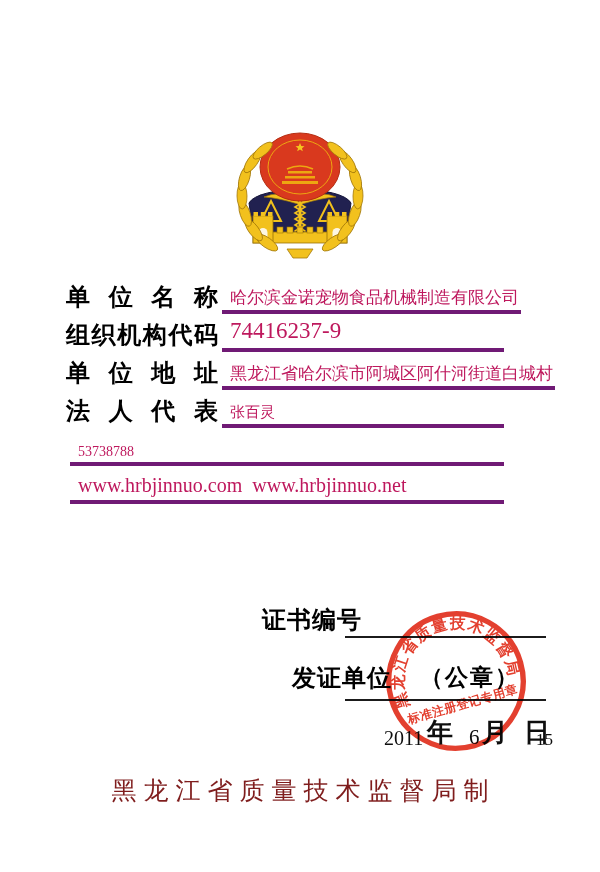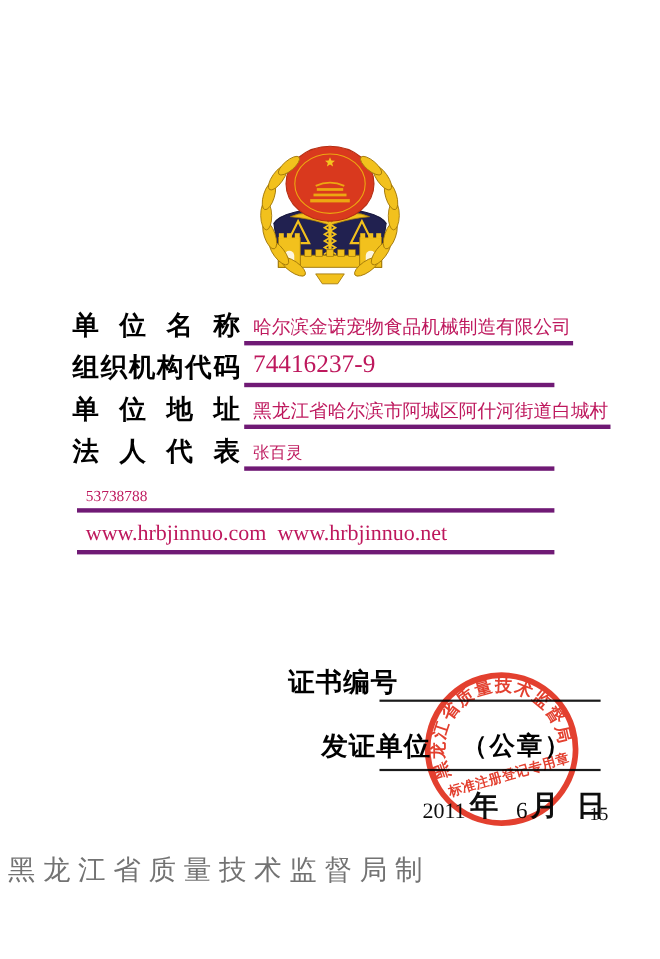--- a/index.html
+++ b/index.html
@@ -64,22 +64,22 @@
   .d-mu{left:482px;}
   .d-day{left:536px;font-size:17px;}
   .d-du{left:524px;}
   
   .stamp{
     position:absolute;left:383px;top:608px;width:146px;height:146px;
     transform:rotate(-16deg);mix-blend-mode:multiply;pointer-events:none;
   }
   
   .footer{
-    position:absolute;top:774px;left:0;width:100%;
-    font-family:Liberation Sans, sans-serif;font-size:25px;color:#737373;
+    position:absolute;top:774px;left:0;width:100%;text-align:center;
+    font-family:Liberation Sans, sans-serif;font-size:25px;color:#7f1d1d;
     letter-spacing:7px;padding-left:7px;box-sizing:border-box;white-space:nowrap;
   }
 </style>
 </head>
 <body>
 
 <div class="page">
 
 
   <svg class="emblem" viewBox="0 0 150 135" aria-hidden="true">

